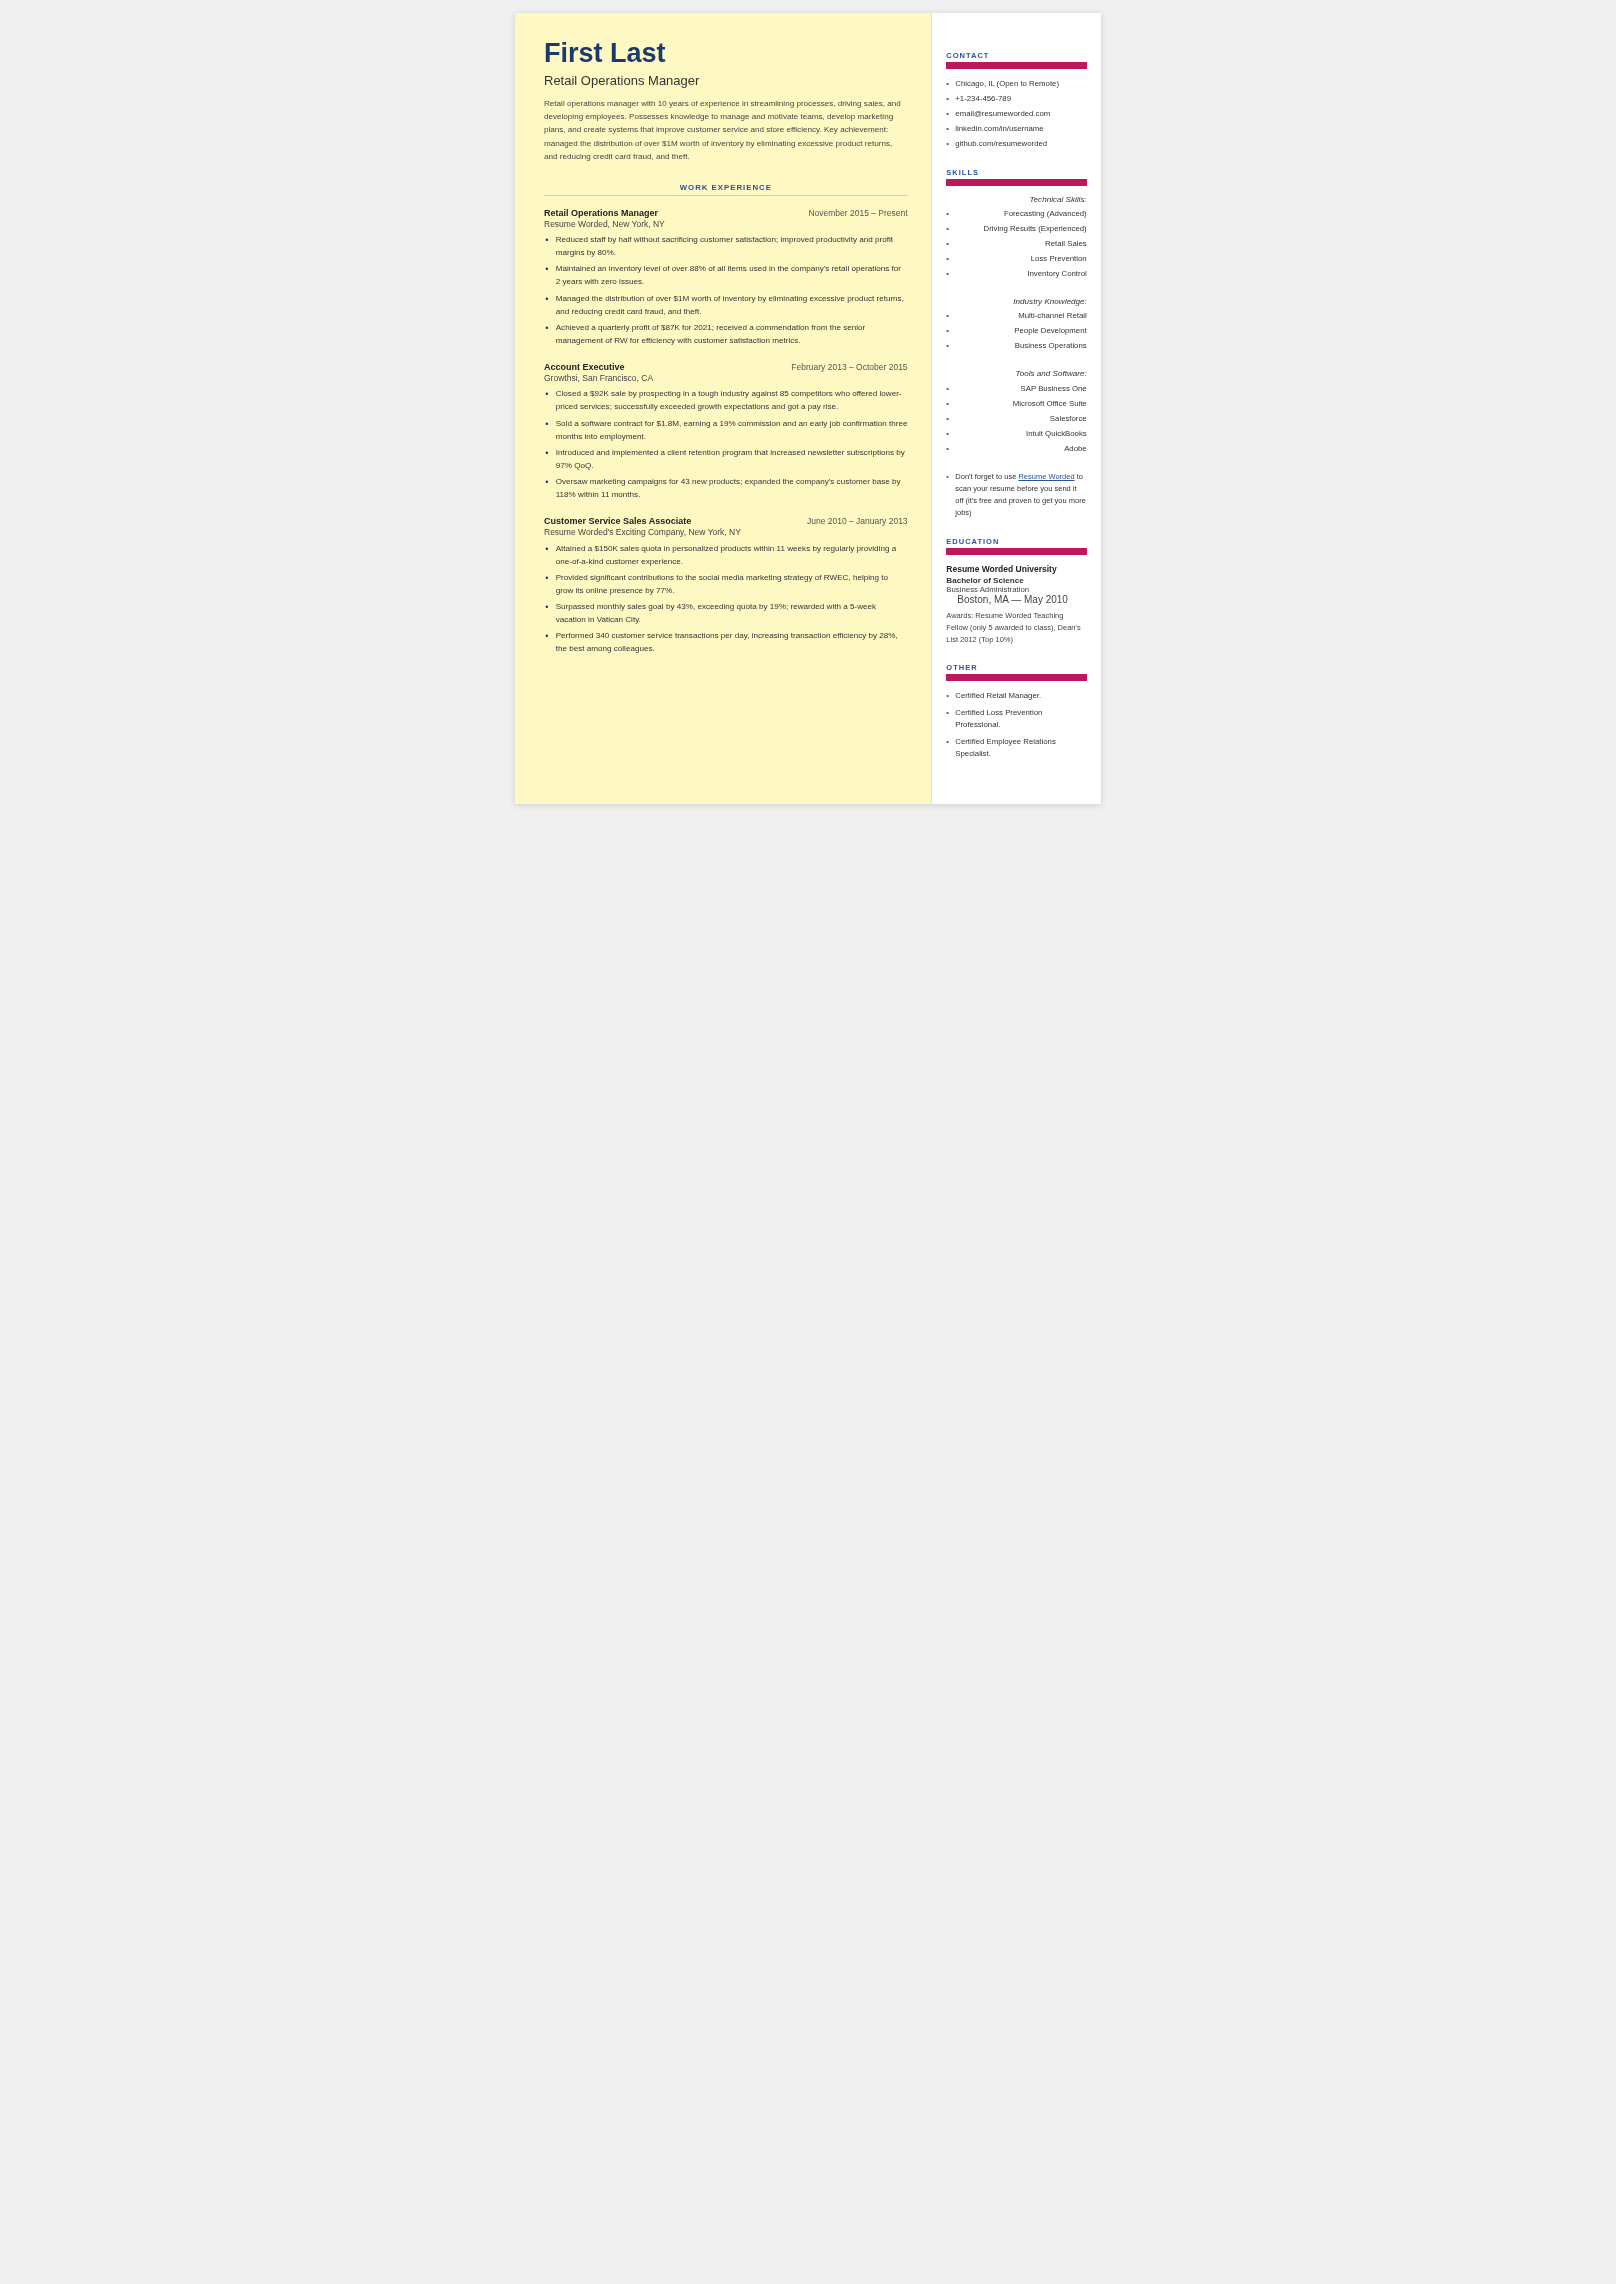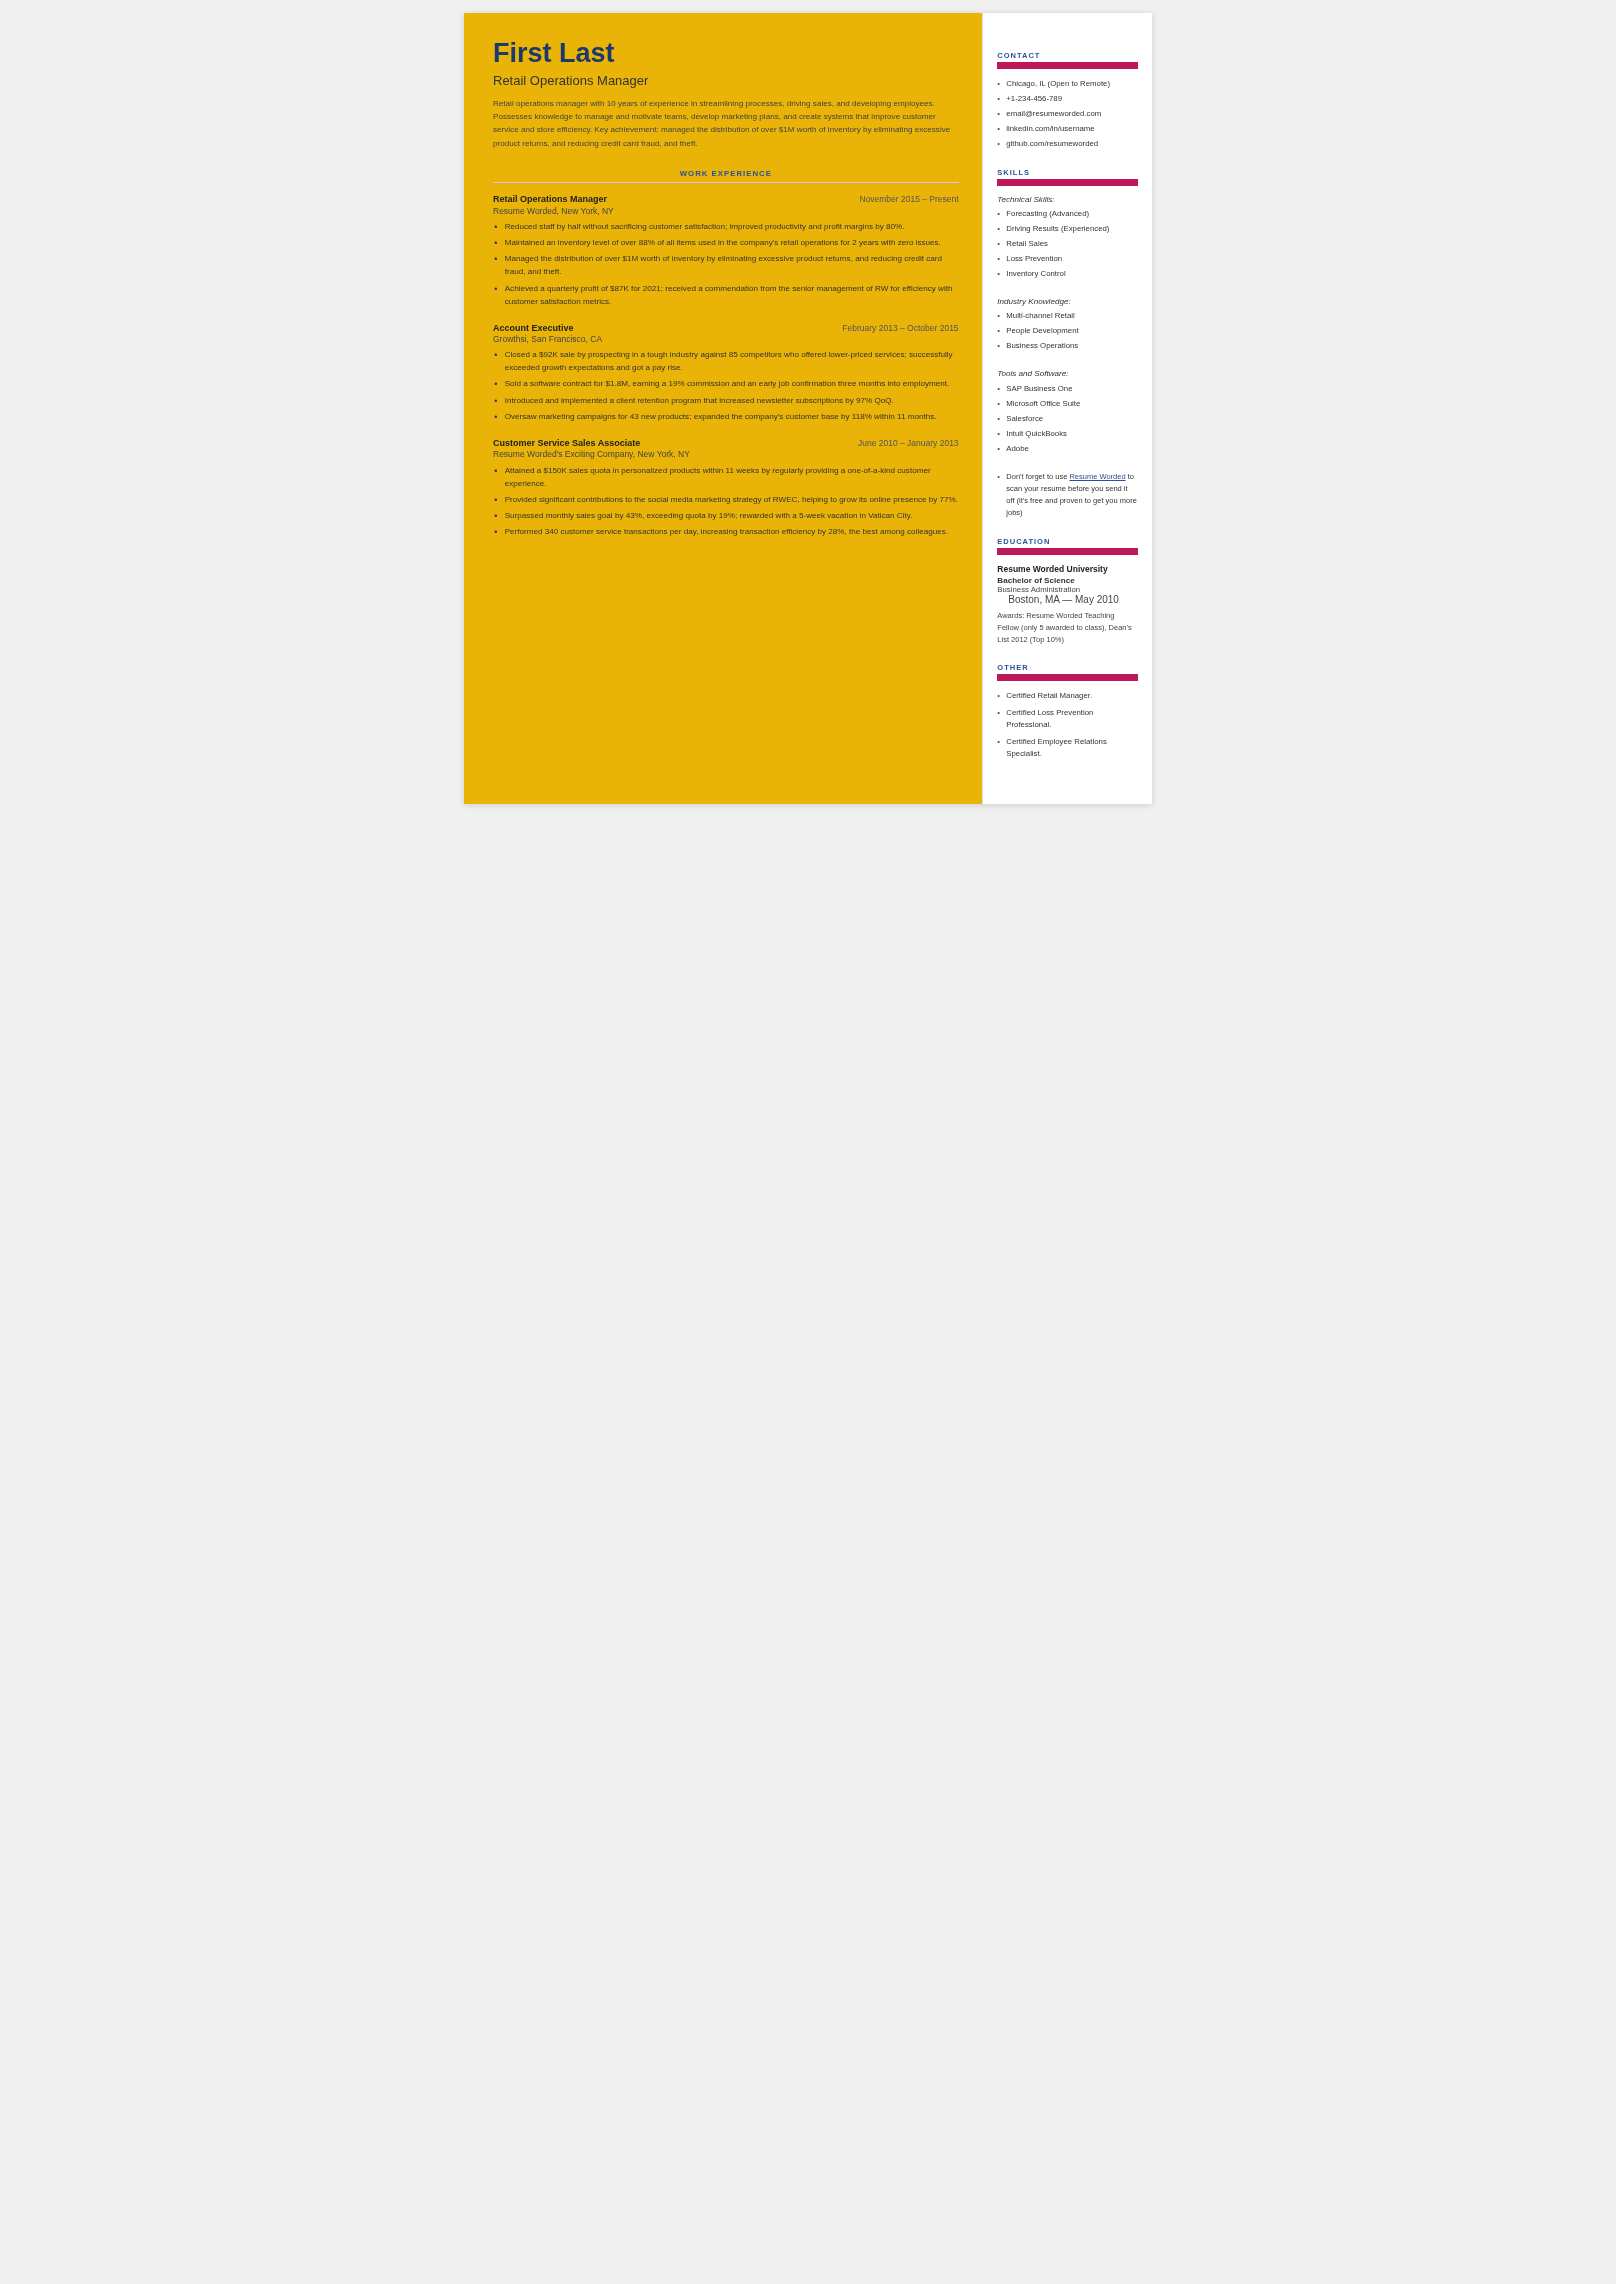--- a/index.html
+++ b/index.html
@@ -5,22 +5,22 @@
     * { margin: 0; padding: 0; box-sizing: border-box; }
     body {
       font-family: 'Georgia', 'Times New Roman', serif;
       background: #f0f0f0;
       display: flex;
       justify-content: center;
       align-items: flex-start;
       padding: 13px;
     }
     .page {
-      background: #eab308;
-      width: 688px;
+      background: #fef9c3;
+      width: 586px;
       min-height: 781px;
       display: flex;
       box-shadow: 0 1.3px 6.5px rgba(0,0,0,0.15);
     }
     
     .left-col {
       flex: 1;
       padding: 26px 23.4px 26px 29px;
       border-right: 0.7px solid #e0e0e0;
     }
@@ -139,20 +139,21 @@
       line-height: 1.5;
     }
     .contact-list li::before {
       content: '•';
       position: absolute;
       left: 0;
       color: #555;
     }
     .skills-section {
       margin-bottom: 17px;
+      text-align: right;
     }
     .skills-subsection-title {
       font-family: Arial, Helvetica, sans-serif;
       font-size: 8.1px;
       font-style: italic;
       color: #333;
       margin-bottom: 4.6px;
       margin-top: 6.5px;
     }
     .skills-list {

